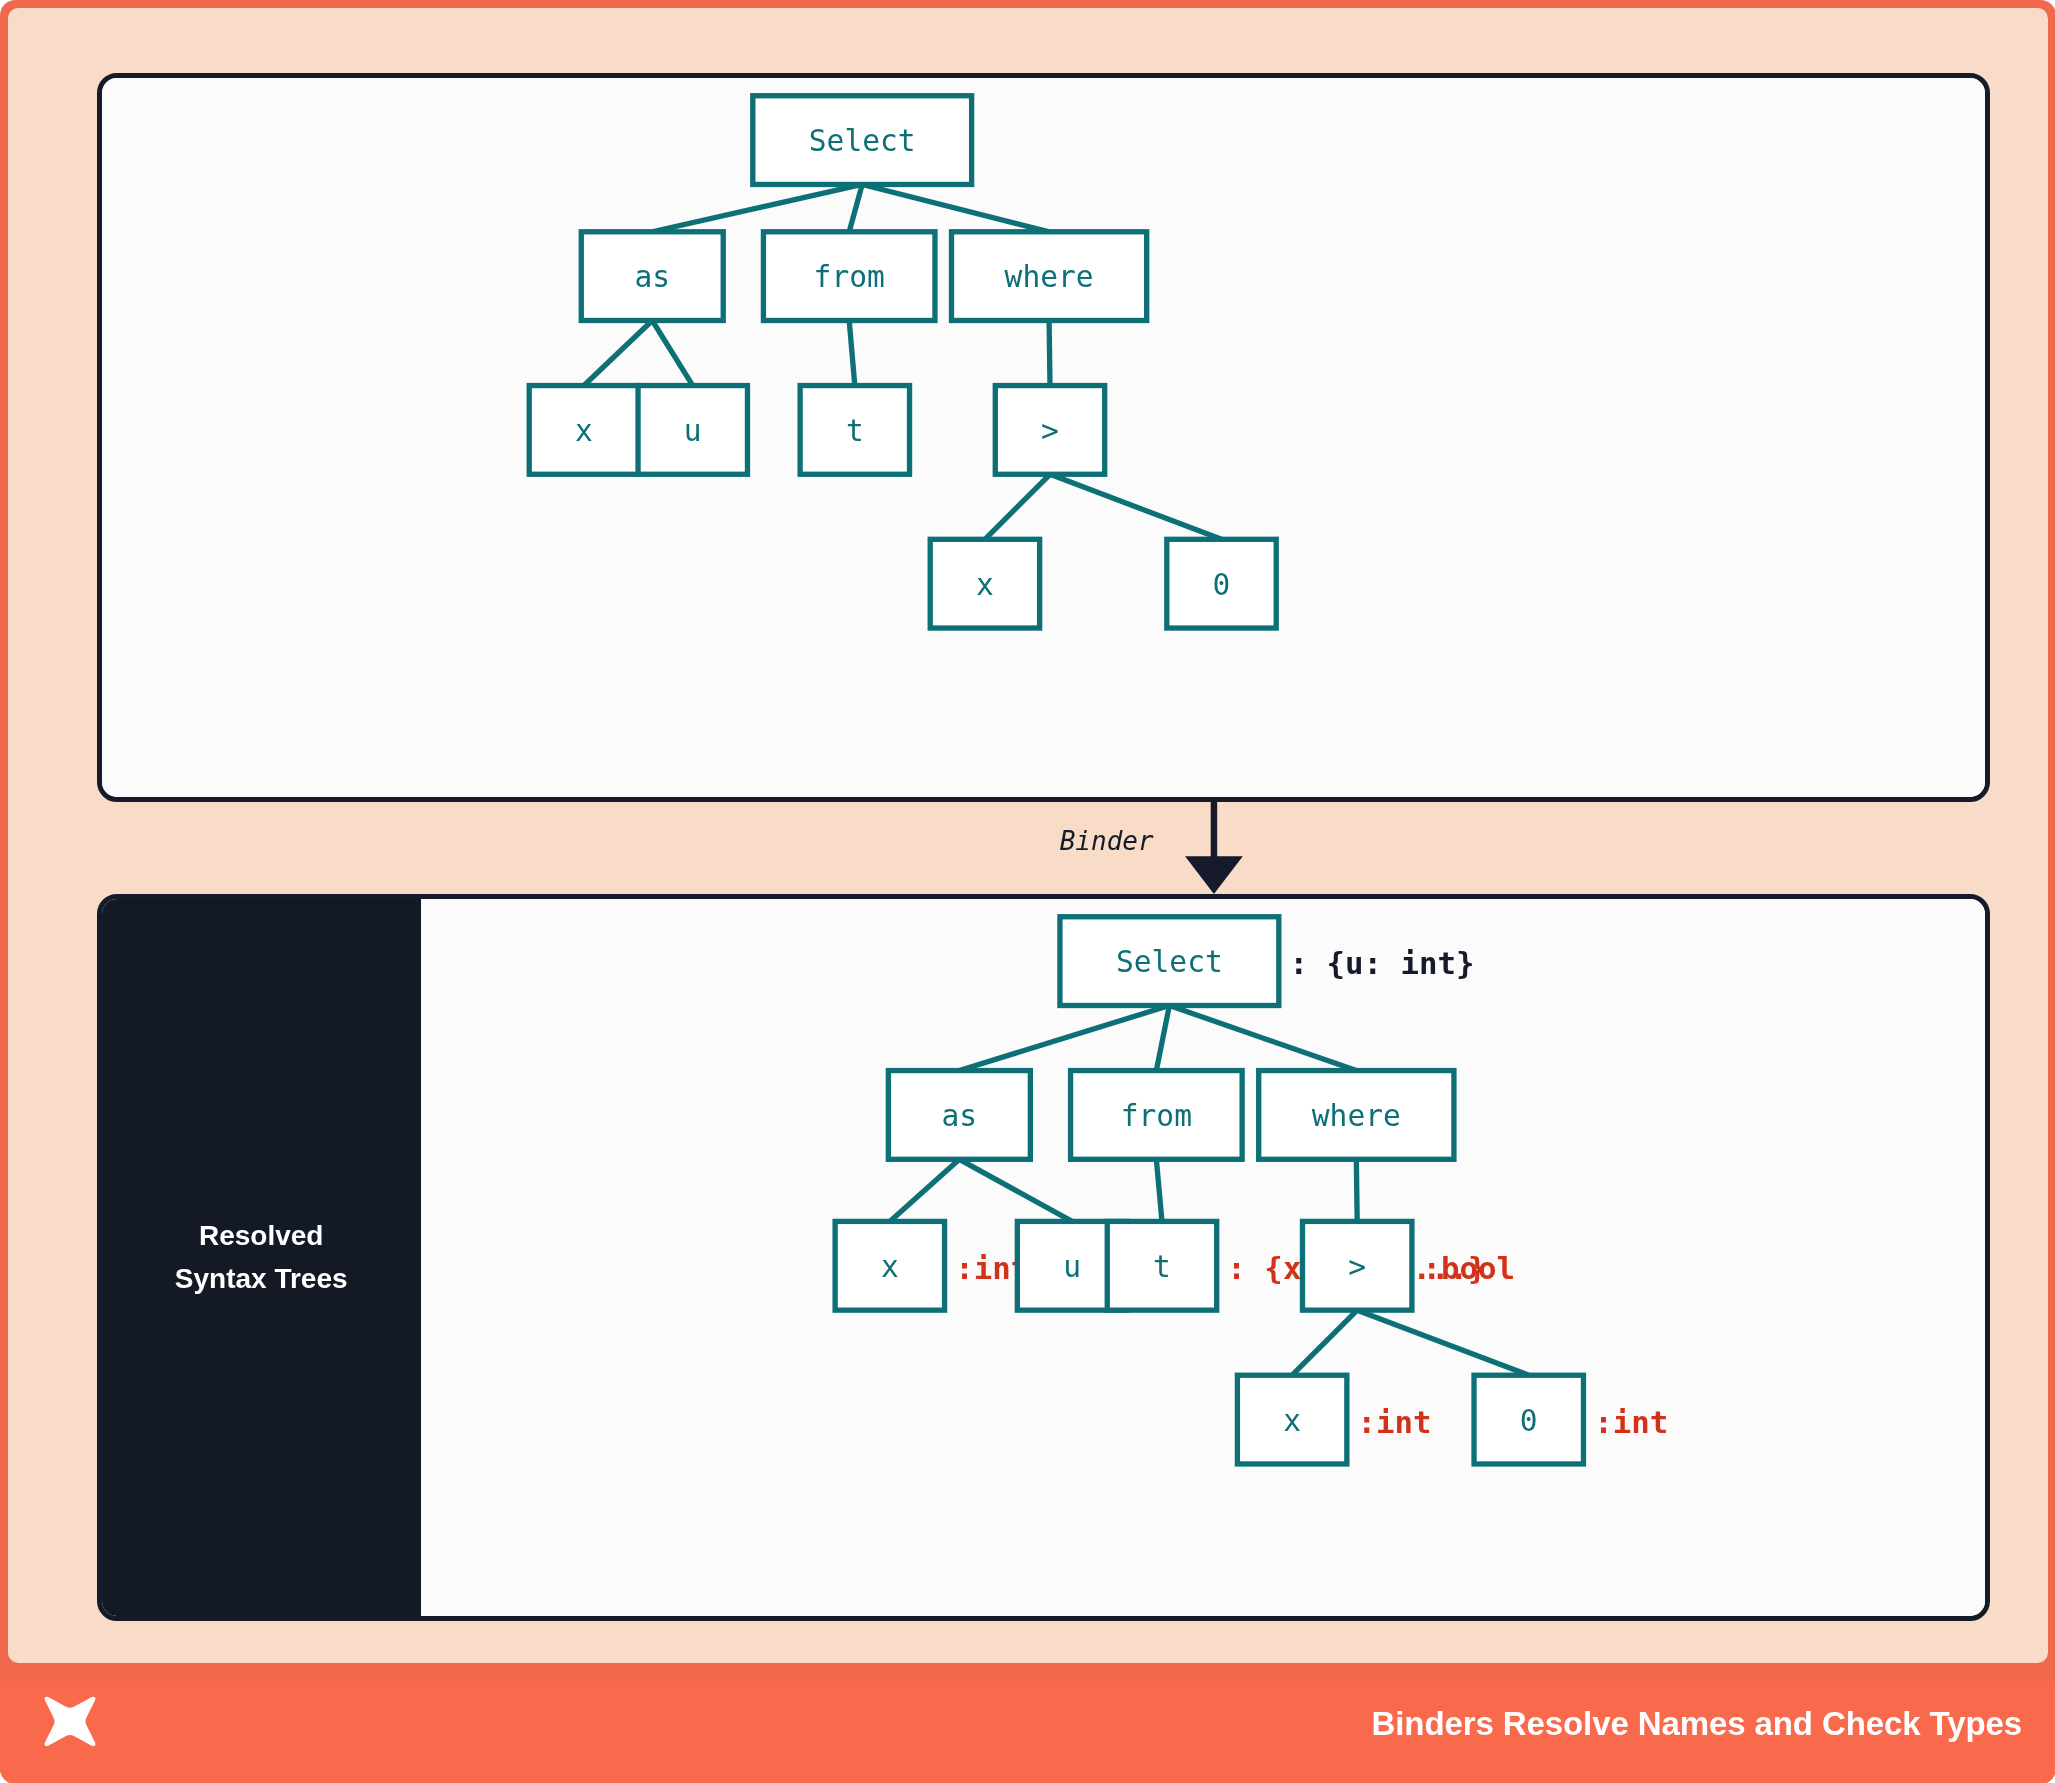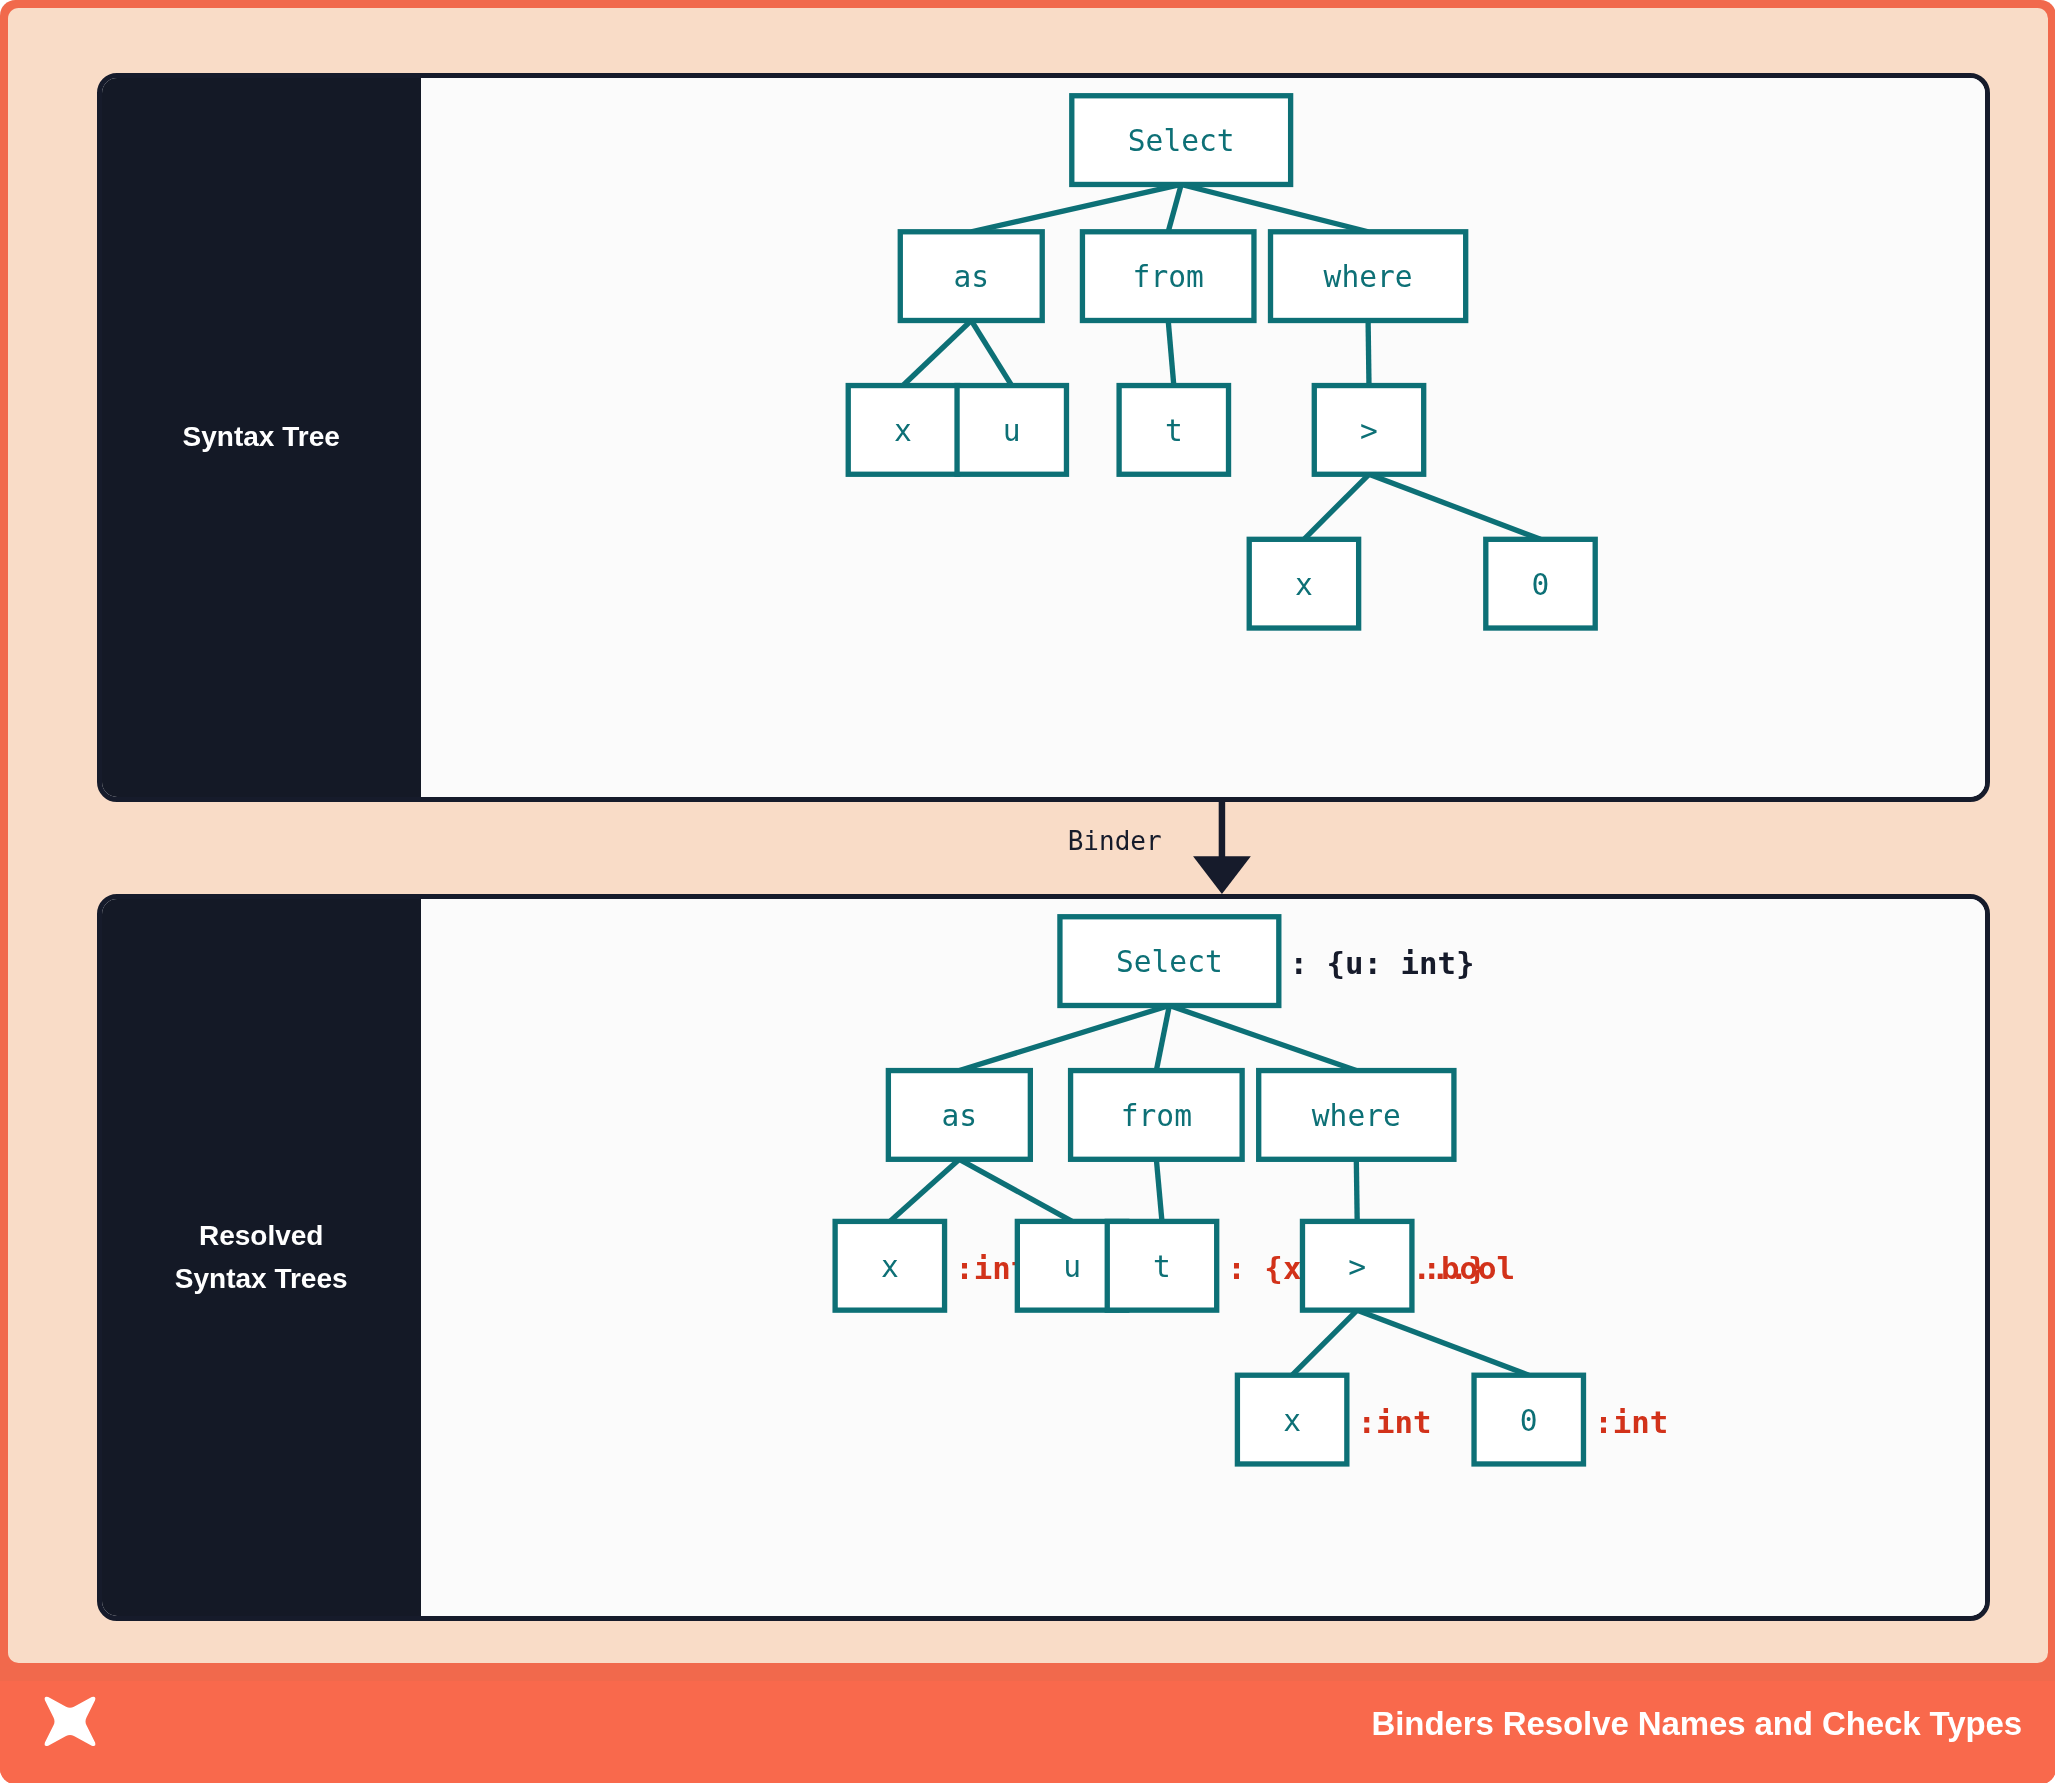--- a/index.html
+++ b/index.html
@@ -81,22 +81,22 @@
     position: relative;
     flex: 1 1 auto;
     background: #FBFBFB;
     padding-left: 38px;
   }
   .panel-body svg { position: absolute; left: 0; top: 0; }
 
   
   #binder-zone {
     position: absolute;
-    left: 97px; top: 794px;
-    width: 1893px; height: 89px;
+    left: 89px; top: 794px;
+    width: 1893px; height: 89px; font-style: italic;
   }
   #binder-label {
     position: absolute;
     left: 963px; top: 24px;
     font-family: "DejaVu Sans Mono", "Liberation Mono", monospace;
     font-size: 26px;
     color: #161B2B;
     white-space: nowrap;
   }
 
@@ -119,23 +119,20 @@
   .annot.dark { fill: #161B2B; }
   .annot.red  { fill: #D2321A; }
 </style>
 </head>
 <body>
 
 <div id="poster">
   <div id="canvas">
 
     <div class="panel" id="panel-top">
-      <div class="panel-sidebar">
-        <div class="sidebar-label">Syntax Tree</div>
-      </div>
       <div class="panel-body">
         <svg id="svg-top" width="1563" height="718" viewBox="0 0 2642 1214">
             <line x1="1285" y1="180" x2="930" y2="260" class="edge"></line>
             <line x1="1285" y1="180" x2="1263" y2="260" class="edge"></line>
             <line x1="1285" y1="180" x2="1601" y2="260" class="edge"></line>
             <line x1="930" y1="410" x2="814.5" y2="520" class="edge"></line>
             <line x1="930" y1="410" x2="998.5" y2="520" class="edge"></line>
             <line x1="1263" y1="410" x2="1272.5" y2="520" class="edge"></line>
             <line x1="1601" y1="410" x2="1602.5" y2="520" class="edge"></line>
             <line x1="1602.5" y1="670" x2="1492.5" y2="780" class="edge"></line>

